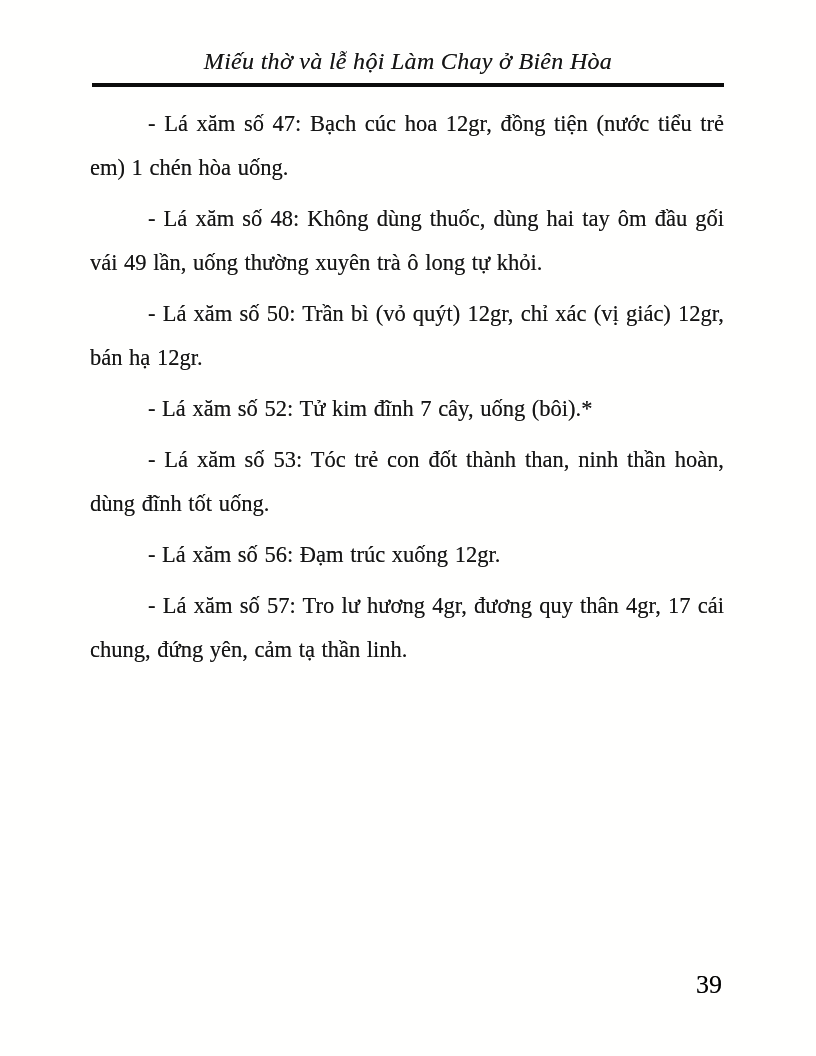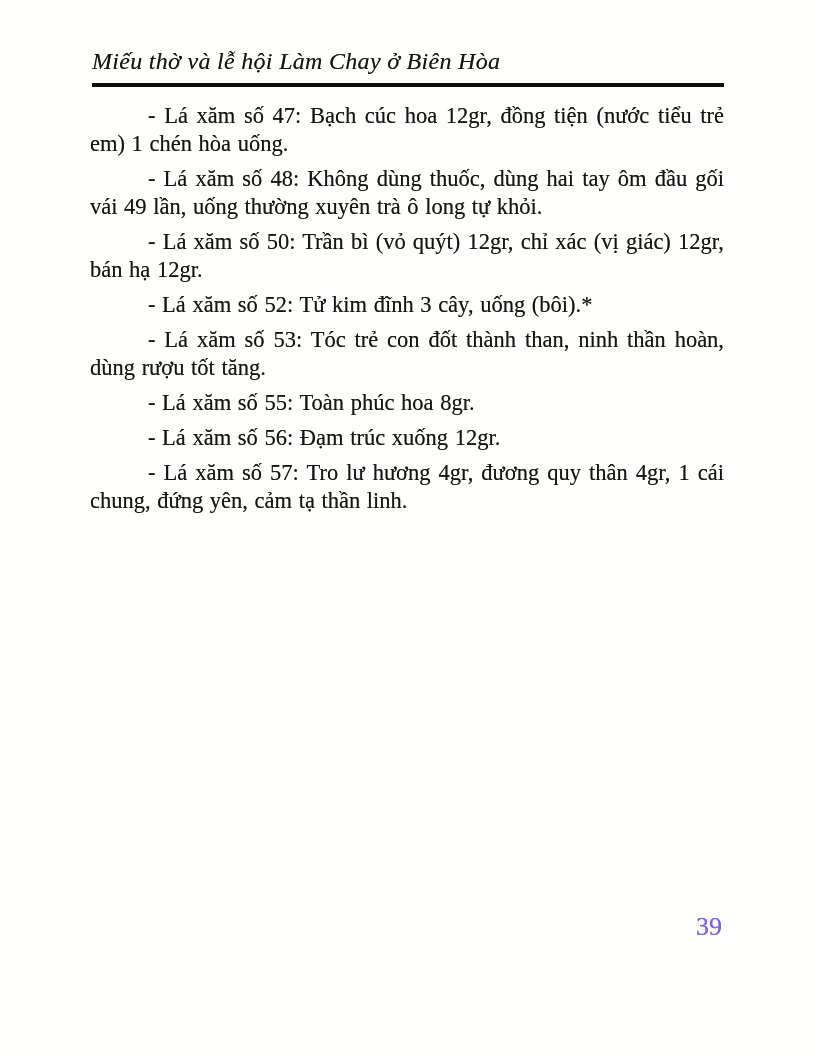--- a/index.html
+++ b/index.html
@@ -12,66 +12,65 @@
   }
   .page {
     position: relative;
     width: 816px; height: 1056px;
     background: #fffffe;
   }
   .header {
     position: absolute;
     left: 92px; top: 46px;
     width: 632px;
-    text-align: left;
+    text-align: center;
     font-style: italic;
     font-size: 24px;
     line-height: 30px;
     letter-spacing: 0.3px;
     color: #151515;
     padding-bottom: 7px;
     border-bottom: 4px solid #0c0c0c;
     text-shadow: 0 0 0.5px rgba(0,0,0,0.55);
   }
   .content {
     position: absolute;
     left: 90px; top: 102px;
     width: 634px;
   }
   .content p {
     font-size: 22.5px;
-    line-height: 28px;
+    line-height: 44px;
     text-align: justify;
     text-indent: 58px;
     margin-bottom: 7px;
     color: #151515;
     text-shadow: 0 0 0.5px rgba(0,0,0,0.55);
     word-spacing: 1px;
   }
   .page-number {
     position: absolute;
-    left: 696px; top: 912px;
+    left: 696px; top: 970px;
     font-size: 26px;
-    color: #8b5cf6;
+    color: #000000;
     text-shadow: 0 0 0.5px rgba(0,0,0,0.55);
   }
 </style>
 </head>
 <body>
 
 <div class="page">
 
   <div class="header">Miếu thờ và lễ hội Làm Chay ở Biên Hòa</div>
 
   <div class="content">
     <p>- Lá xăm số 47: Bạch cúc hoa 12gr, đồng tiện (nước tiểu trẻ em) 1 chén hòa uống.</p>
     <p>- Lá xăm số 48: Không dùng thuốc, dùng hai tay ôm đầu gối vái 49 lần, uống thường xuyên trà ô long tự khỏi.</p>
     <p>- Lá xăm số 50: Trần bì (vỏ quýt) 12gr, chỉ xác (vị giác) 12gr, bán hạ 12gr.</p>
-    <p>- Lá xăm số 52: Tử kim đĩnh 3 cây, uống (bôi).*</p>
-    <p>- Lá xăm số 53: Tóc trẻ con đốt thành than, ninh thần hoàn, dùng rượu tốt tăng.</p>
-    <p>- Lá xăm số 55: Toàn phúc hoa 8gr.</p>
+    <p>- Lá xăm số 52: Tử kim đĩnh 7 cây, uống (bôi).*</p>
+    <p>- Lá xăm số 53: Tóc trẻ con đốt thành than, ninh thần hoàn, dùng đĩnh tốt uống.</p>
     <p>- Lá xăm số 56: Đạm trúc xuống 12gr.</p>
-    <p>- Lá xăm số 57: Tro lư hương 4gr, đương quy thân 4gr, 1 cái chung, đứng yên, cảm tạ thần linh.</p>
+    <p>- Lá xăm số 57: Tro lư hương 4gr, đương quy thân 4gr, 17 cái chung, đứng yên, cảm tạ thần linh.</p>
   </div>
 
   <div class="page-number">39</div>
 
 </div>
 
 </body></html>

